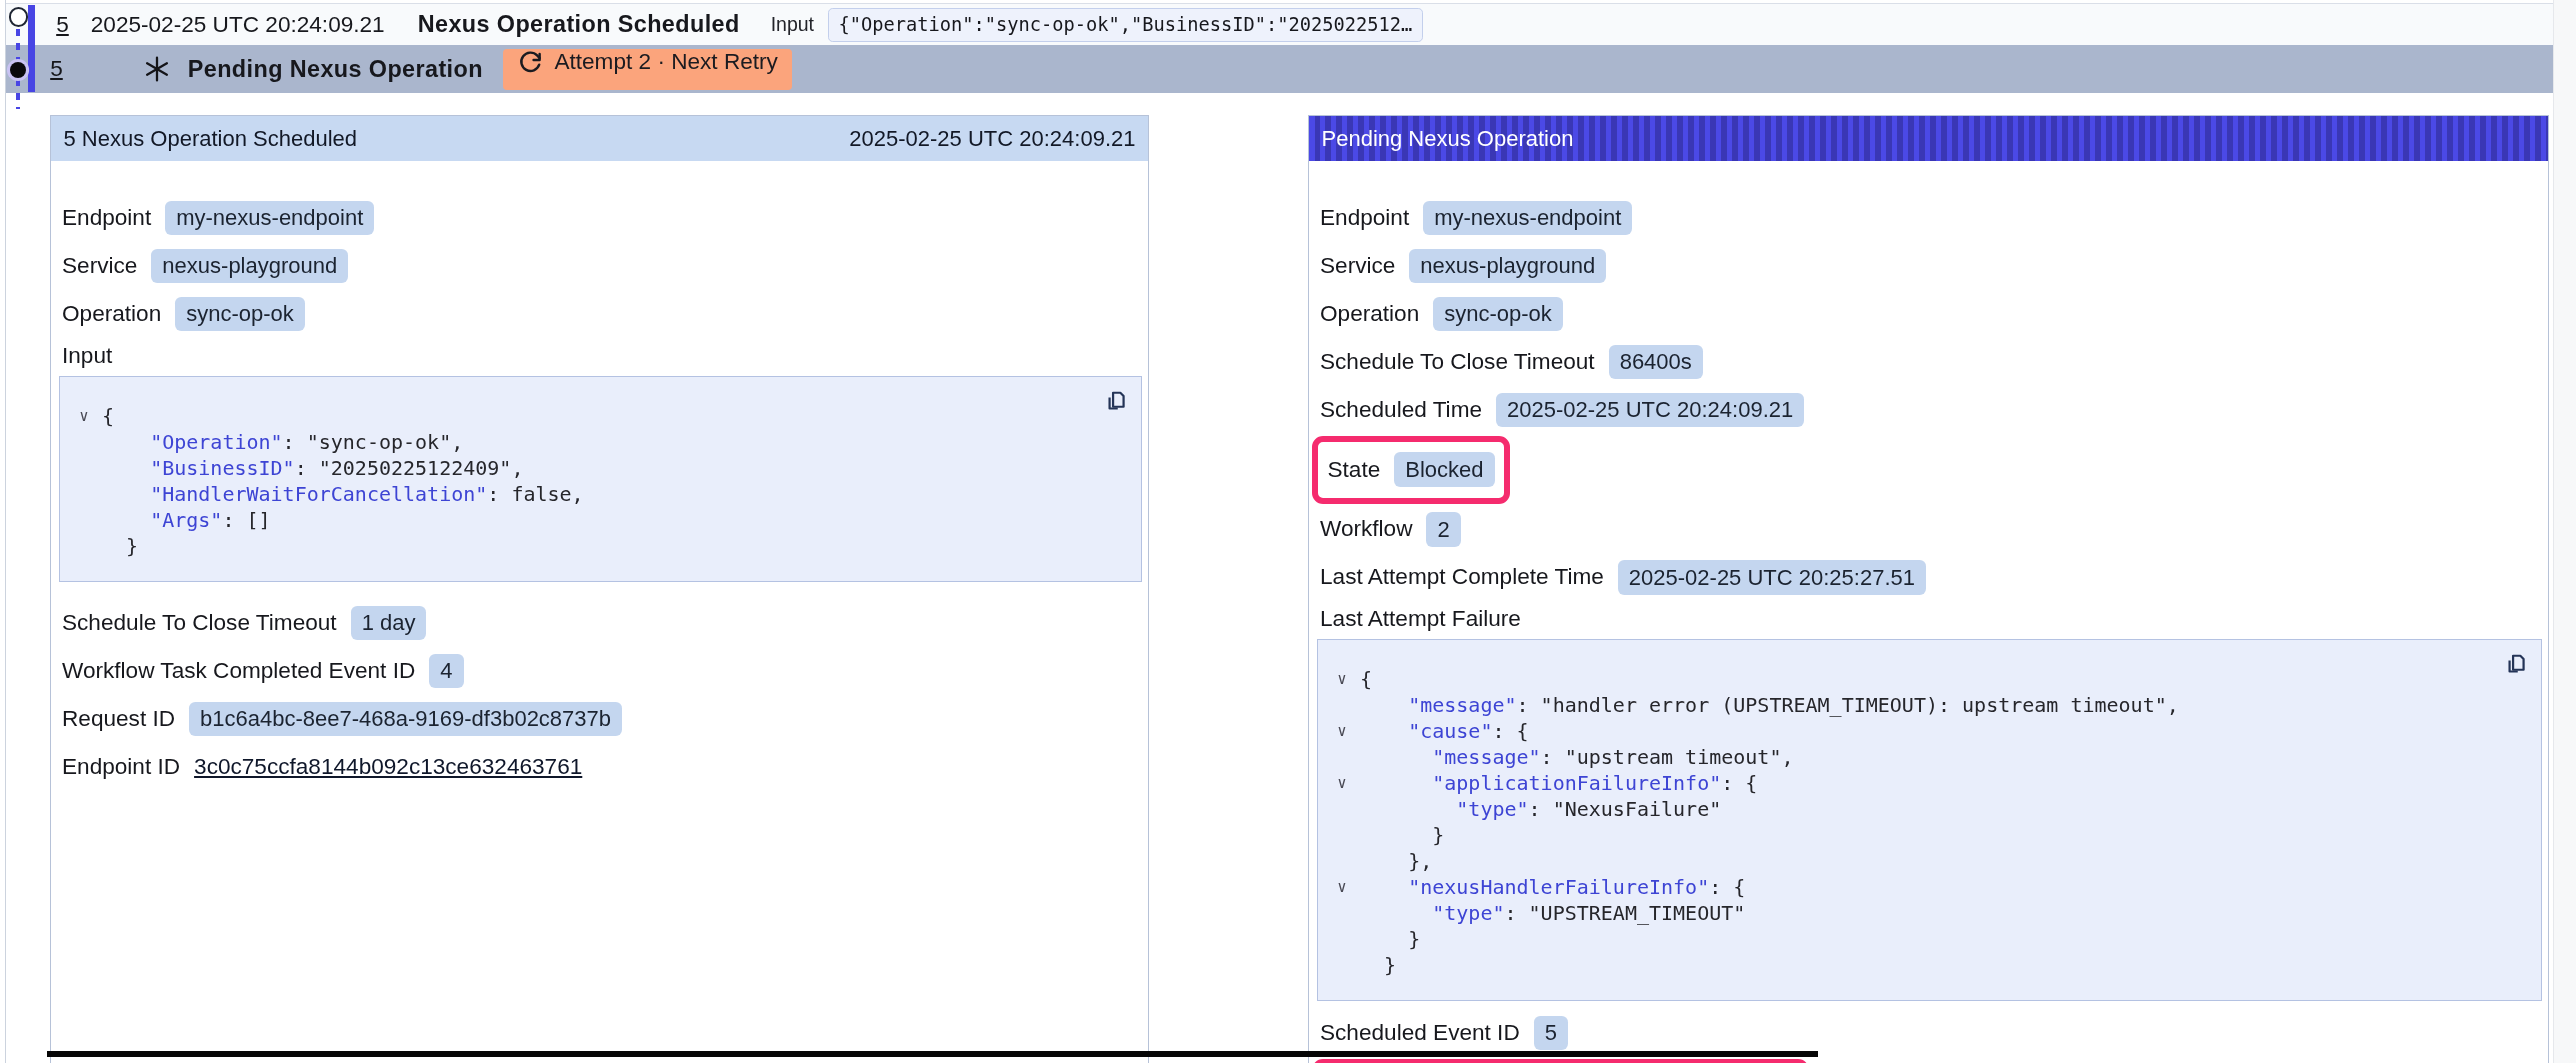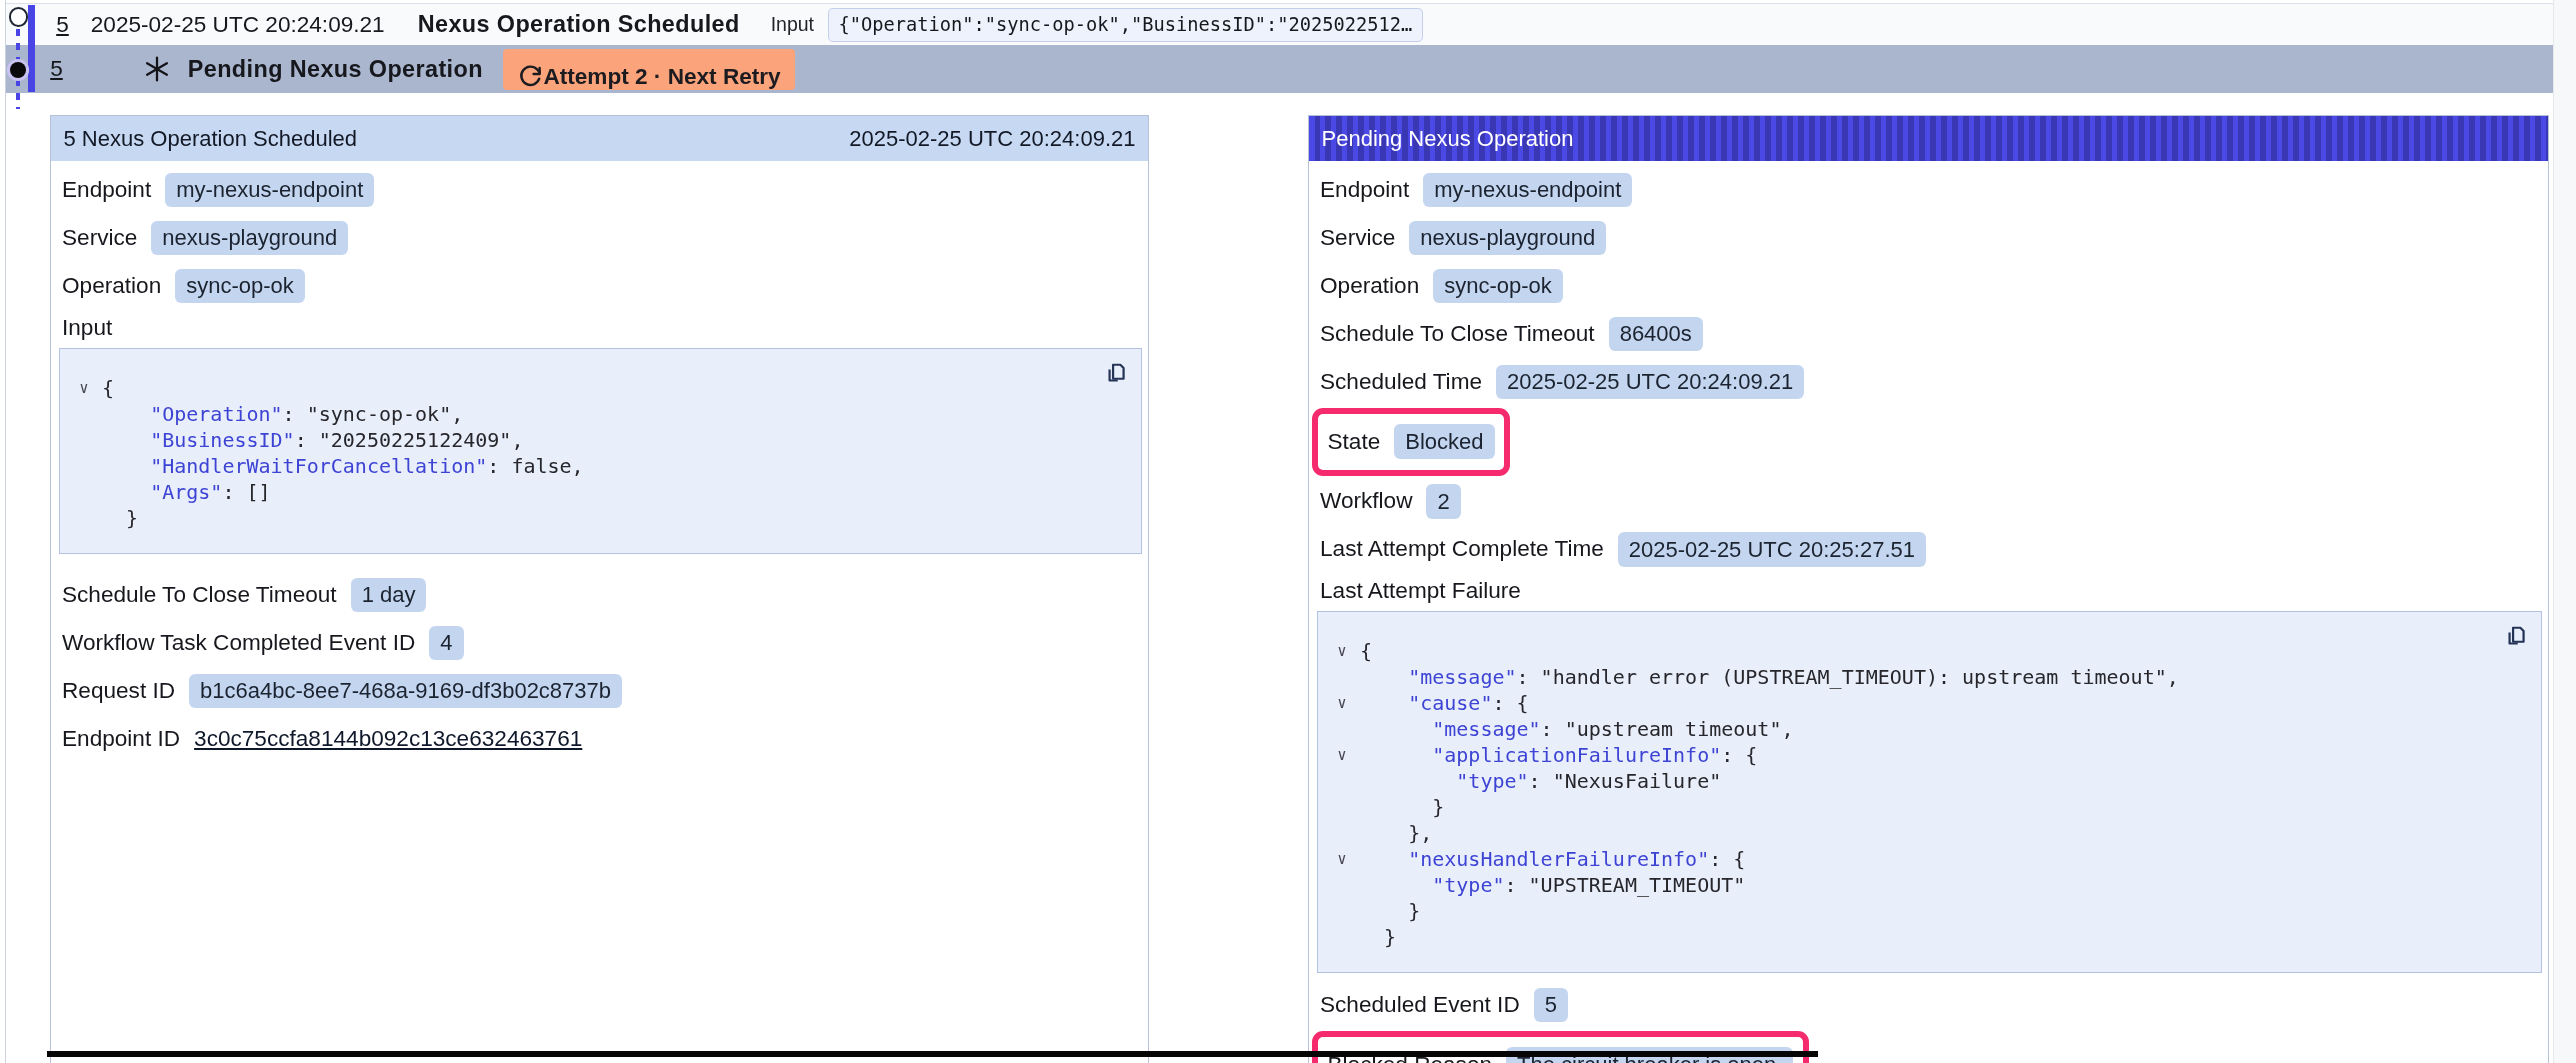--- a/index.html
+++ b/index.html
@@ -28,22 +28,22 @@
   .detail-label { margin-left:31px; font-size:19.5px; color:#23242a; }
   .detail-chip {
     margin-left:14px; max-width:600px; height:34px; display:flex; align-items:center;
     background:#eef2fc; border:1.6px solid #c3cfec; border-radius:4.7px; padding:0 9.4px;
     font-family:"DejaVu Sans Mono", monospace; font-size:18.7px; color:#17181d;
     white-space:nowrap; overflow:hidden;
   }
   .asterisk-wrap { margin-left:80px; width:28px; height:28px; flex:none; }
   .pending-title { margin-left:17px; font-weight:700; font-size:23.4px; letter-spacing:0.4px; }
   .attempt-badge {
-    margin-left:20px; height:41px; display:flex; align-items:flex-end; 
-    background:#fba47c; border-radius:3.9px; padding:0 14px; font-size:22.6px; color:#1b1b20;font-weight:bold;
+    margin-left:20px; height:41px; display:flex; align-items:flex-start; gap:11px;
+    background:#fba47c; border-radius:3.9px; padding:0 14px; font-size:22.6px; color:#1b1b20;
   }
 
   
   .tl-bar { position:absolute; left:28px; top:4.7px; width:7px; height:87px; background:#4845e4; z-index:3; }
   .tl-circle-open { position:absolute; left:8.6px; top:7px; width:19.5px; height:19.5px; border:2.3px solid #1f2633; border-radius:50%; background:#ffffff; z-index:4; }
   .tl-dash { position:absolute; left:15.6px; width:4.7px; background-image:repeating-linear-gradient(180deg,#4845e4 0 7px,transparent 7px 14px); z-index:2; }
   .tl-dash1 { top:29px; height:31px; }
   .tl-dash2 { top:79px; height:30px; }
   .tl-circle-filled { position:absolute; left:10px; top:62px; width:16.4px; height:16.4px; background:#0a0a0c; border-radius:50%; box-shadow:0 0 0 3.1px #c9c3f3; z-index:4; }
 
@@ -52,21 +52,21 @@
   .panel-left  { left:50px;  width:1099px; }
   .panel-right { left:1308px; width:1241px; }
   .panel-header {
     height:45px; display:flex; align-items:center; justify-content:space-between;
     padding:0 12.5px; font-size:22px; color:#121826; background:#c7d9f2;
   }
   .panel-header.striped {
     background:repeating-linear-gradient(90deg,#4b49e6 0 5.5px,#3a37b5 5.5px 11px);
     color:#ffffff; justify-content:flex-start;
   }
-  .panel-body { padding-top:5px; }
+  .panel-body { padding-top:5px;margin-top:28px; }
 
   .field-row { display:flex; align-items:center; gap:14px; height:48px; padding:0 11px; font-size:22.6px; }
   .field-label { color:#17181d; }
   .badge {
     background:#c4d6ef; border-radius:6.2px; padding:4.7px 11px; color:#1b2330;
     font-size:22px; line-height:1.15; white-space:nowrap;text-align:center;
   }
   .link-value { text-decoration:underline; color:#0f172a; font-size:22.6px; cursor:pointer; }
   .section-label-row { height:36px; display:flex; align-items:center; padding:0 11px; font-size:22.6px; }
 

